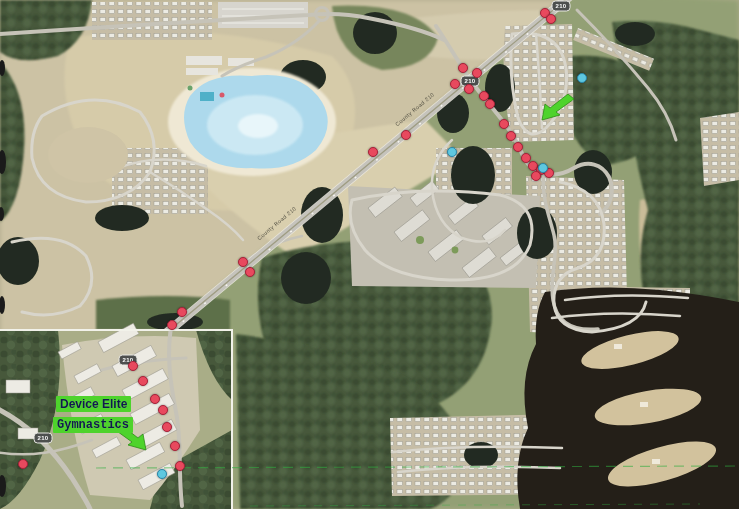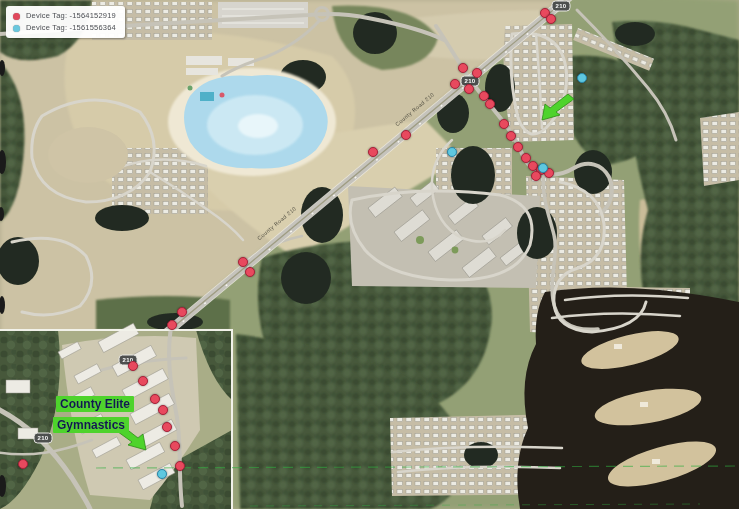--- a/index.html
+++ b/index.html
@@ -12,21 +12,21 @@
   .legend-row{display:flex;align-items:center;gap:6px;line-height:12px;}
   .legend-dot{width:7px;height:7px;border-radius:50%;flex:0 0 auto;box-shadow:0 0 1px rgba(0,0,0,.5);}
   .legend-label{font-size:7.5px;color:#4a4d52;letter-spacing:.2px;white-space:nowrap;}
   
   :root{--hl:#4ed32c;--hltxt:#101a4d;}
   .green-label{position:absolute;background:var(--hl);color:var(--hltxt);font-weight:bold;
                padding:1px 4px;white-space:nowrap;z-index:25;border-radius:1px;
                text-shadow:0 0 1px rgba(255,255,255,.2);}
   .lbl-bridegan{left:550px;top:79px;font-size:11px;}
   .lbl-fe1{left:56px;top:396px;font-size:12px;}
-  .lbl-fe2{left:53px;top:417px;font-size:12px;}
+  .lbl-fe2{left:53px;top:417px;font-size:12px;font-family:Liberation Mono, monospace;}
   .annot-arrow{position:absolute;z-index:24;}
   .annot-arrow polygon{fill:var(--hl);stroke:#2d8c17;stroke-width:.8;}
   
   .marker{position:absolute;width:8px;height:8px;border-radius:50%;
           transform:translate(-50%,-50%);z-index:20;box-shadow:0 0 2px rgba(0,0,0,.45);}
   .marker.red{background:#e8495e;border:1px solid #a8223a;}
   .marker.blue{background:#5ec8e0;border:1px solid #2a88aa;}
   
   .shield{position:absolute;transform:translate(-50%,-50%);background:#4d4f4e;color:#fdfdfd;
           font-size:6px;font-weight:bold;line-height:7px;padding:1px 3px;border-radius:4px;
@@ -213,38 +213,26 @@
       <ellipse cx="2" cy="68" rx="3" ry="8"></ellipse>
       <ellipse cx="2" cy="162" rx="4" ry="12"></ellipse>
       <ellipse cx="1" cy="214" rx="3" ry="7"></ellipse>
       <ellipse cx="2" cy="305" rx="3" ry="9"></ellipse>
       <ellipse cx="2" cy="486" rx="4" ry="11"></ellipse>
     </g>
     <path d="M96,468 L739,466" stroke="#2fae3f" stroke-width="1.2" opacity="0.55" stroke-dasharray="10 7"></path>
     <path d="M250,506 L700,504" stroke="#2fae3f" stroke-width="1" opacity="0.4" stroke-dasharray="8 8"></path>
   </svg>
 
-  <div class="legend">
-    <div id="legend-rows">
-        <div class="legend-row">
-          <span class="legend-dot" style="background: rgb(224, 72, 92);"></span>
-          <span class="legend-label">Device Tag: -1564152919</span>
-        </div>
-        <div class="legend-row">
-          <span class="legend-dot" style="background: rgb(106, 199, 221);"></span>
-          <span class="legend-label">Device Tag: -1561556364</span>
-        </div>
-      </div>
-  </div>
 
   <svg class="annot-arrow" style="left:540px;top:94px;" width="34" height="28">
     <polygon points="28,0 34,5 16,18 20,21 2,26 5,10 10,14"></polygon>
   </svg>
 
-  <div class="green-label lbl-fe1">County Elite</div>
+  <div class="green-label lbl-fe1">Device Elite</div>
   <div class="green-label lbl-fe2">Gymnastics</div>
   <svg class="annot-arrow" style="left:114px;top:424px;" width="34" height="28">
     <polygon points="6,0 0,5 18,18 14,21 32,26 29,10 24,14"></polygon>
   </svg>
 
   <div id="overlay">
       <span class="marker red" style="left: 545px; top: 13px;"></span>
       <span class="marker red" style="left: 551px; top: 19px;"></span>
       <span class="marker red" style="left: 463px; top: 68px;"></span>
       <span class="marker red" style="left: 477px; top: 73px;"></span>

